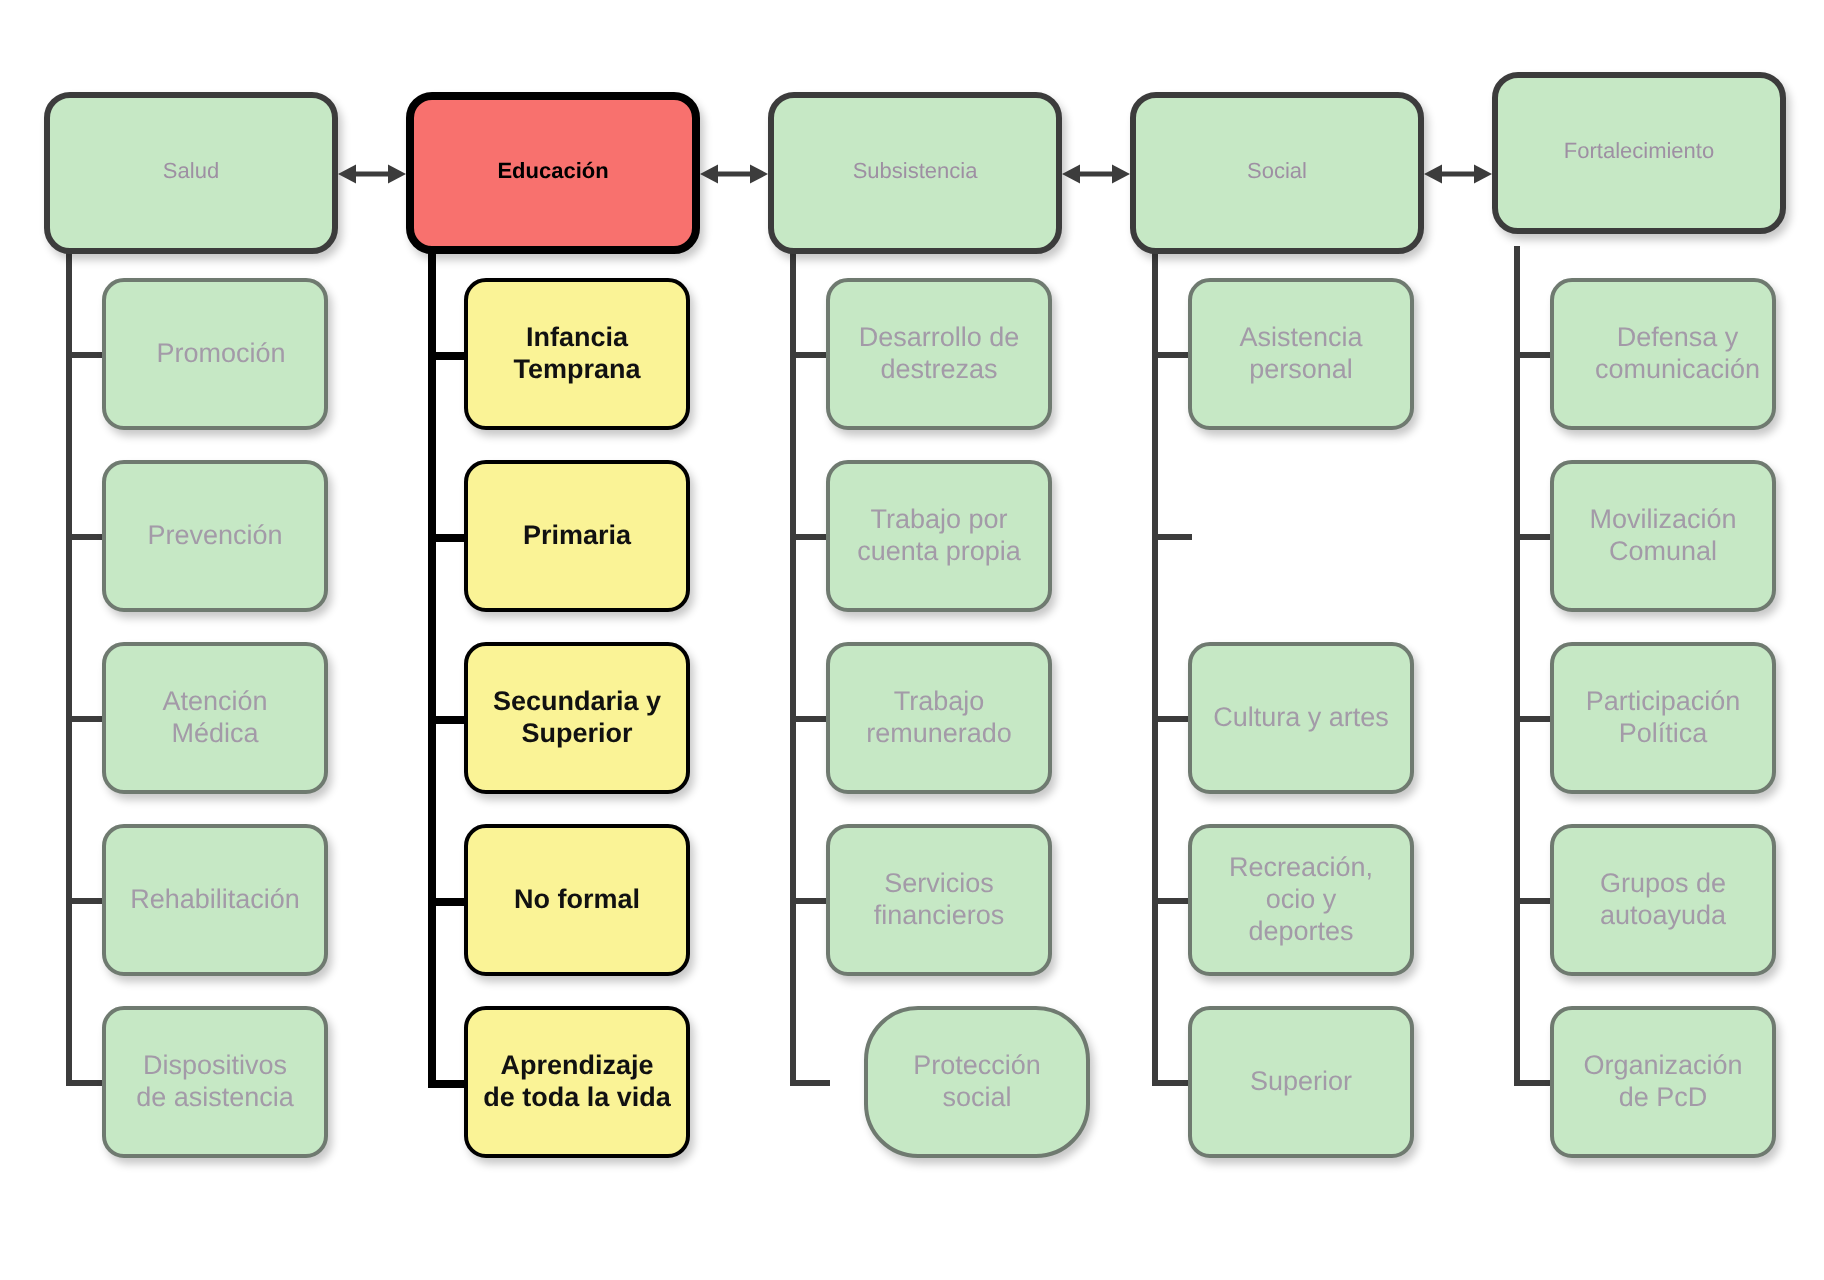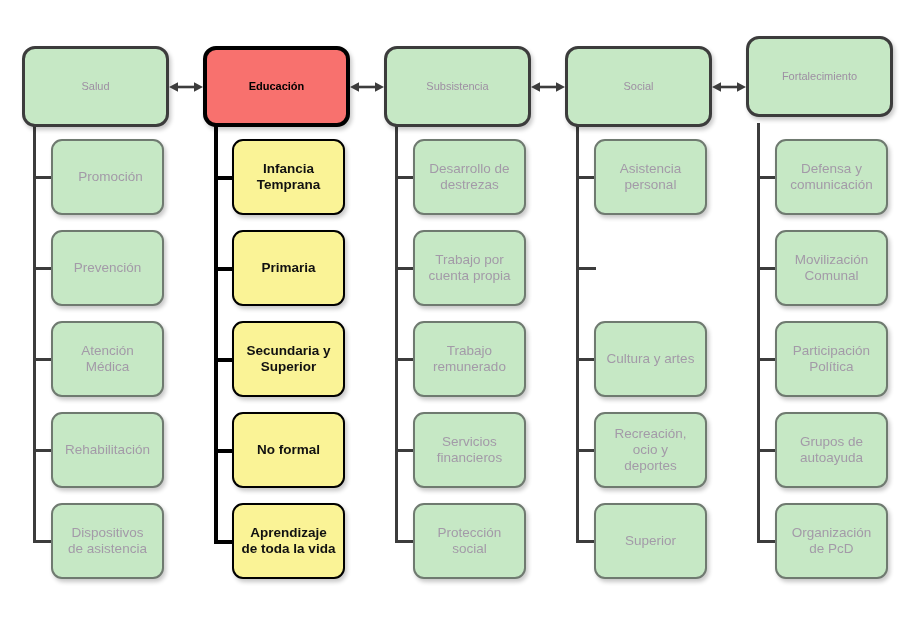--- a/index.html
+++ b/index.html
@@ -169,21 +169,21 @@
     </div>
     <div class="box child dim-plain" style="left: 413px; top: 230px;">
       <span>Trabajo por<br>cuenta propia</span>
     </div>
     <div class="box child dim-plain" style="left: 413px; top: 321px;">
       <span>Trabajo<br>remunerado</span>
     </div>
     <div class="box child dim-plain" style="left: 413px; top: 412px;">
       <span>Servicios<br>financieros</span>
     </div>
-    <div class="box child dim-plain" style="left: 413px; top: 503px;">
+    <div class="box child dim-plain" style="left: 432px; top: 503px; border-radius: 27px;">
       <span>Protección<br>social</span>
     </div>
     <div class="trunk" style="left: 576px; top: 123px; height: 418px;"></div>
     <div class="stub" style="left: 576px; top: 176px; width: 20px;"></div>
     <div class="stub" style="left: 576px; top: 267px; width: 20px;"></div>
     <div class="stub" style="left: 576px; top: 358px; width: 20px;"></div>
     <div class="stub" style="left: 576px; top: 449px; width: 20px;"></div>
     <div class="stub" style="left: 576px; top: 540px; width: 20px;"></div>
     <div class="box parent" style="left: 565px; top: 46px;">
       <span>Social</span>
@@ -202,21 +202,21 @@
     </div>
     <div class="trunk" style="left: 757px; top: 123px; height: 418px;"></div>
     <div class="stub" style="left: 757px; top: 176px; width: 20px;"></div>
     <div class="stub" style="left: 757px; top: 267px; width: 20px;"></div>
     <div class="stub" style="left: 757px; top: 358px; width: 20px;"></div>
     <div class="stub" style="left: 757px; top: 449px; width: 20px;"></div>
     <div class="stub" style="left: 757px; top: 540px; width: 20px;"></div>
     <div class="box parent" style="left: 746px; top: 36px; text-align: right;">
       <span>Fortalecimiento</span>
     </div>
-    <div class="box child dim-plain" style="left: 775px; top: 139px;">
+    <div class="box child dim-plain" style="left: 775px; top: 139px; justify-content: flex-end;">
       <span>Defensa y<br>comunicación</span>
     </div>
     <div class="box child dim-plain" style="left: 775px; top: 230px;">
       <span>Movilización<br>Comunal</span>
     </div>
     <div class="box child dim-plain" style="left: 775px; top: 321px;">
       <span>Participación<br>Política</span>
     </div>
     <div class="box child dim-plain" style="left: 775px; top: 412px;">
       <span>Grupos de<br>autoayuda</span>

